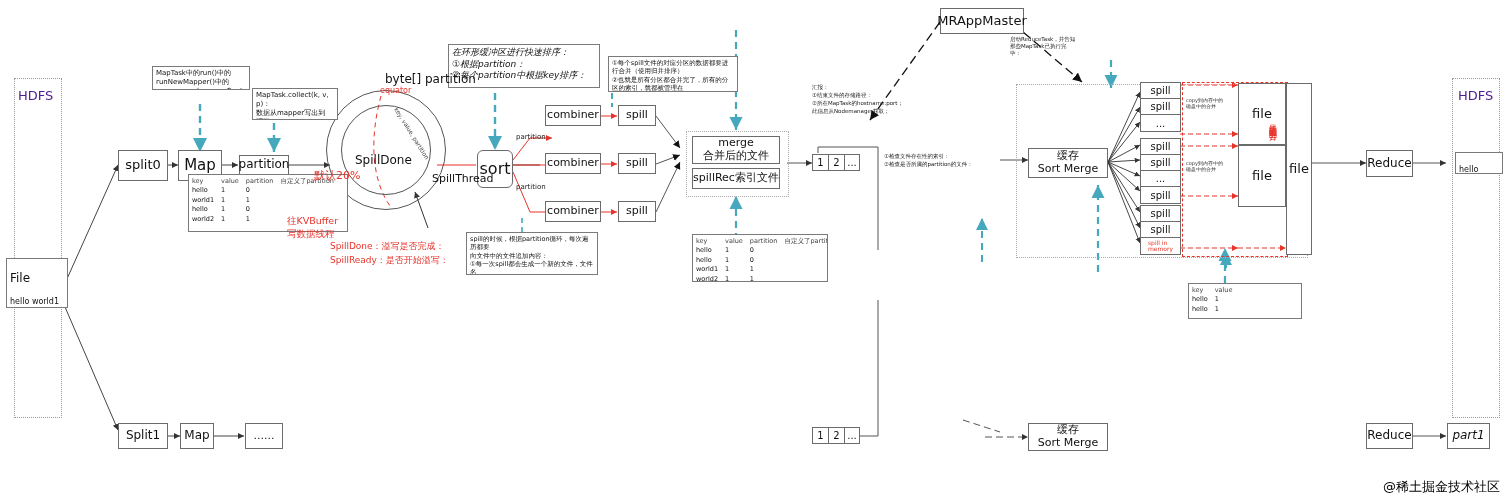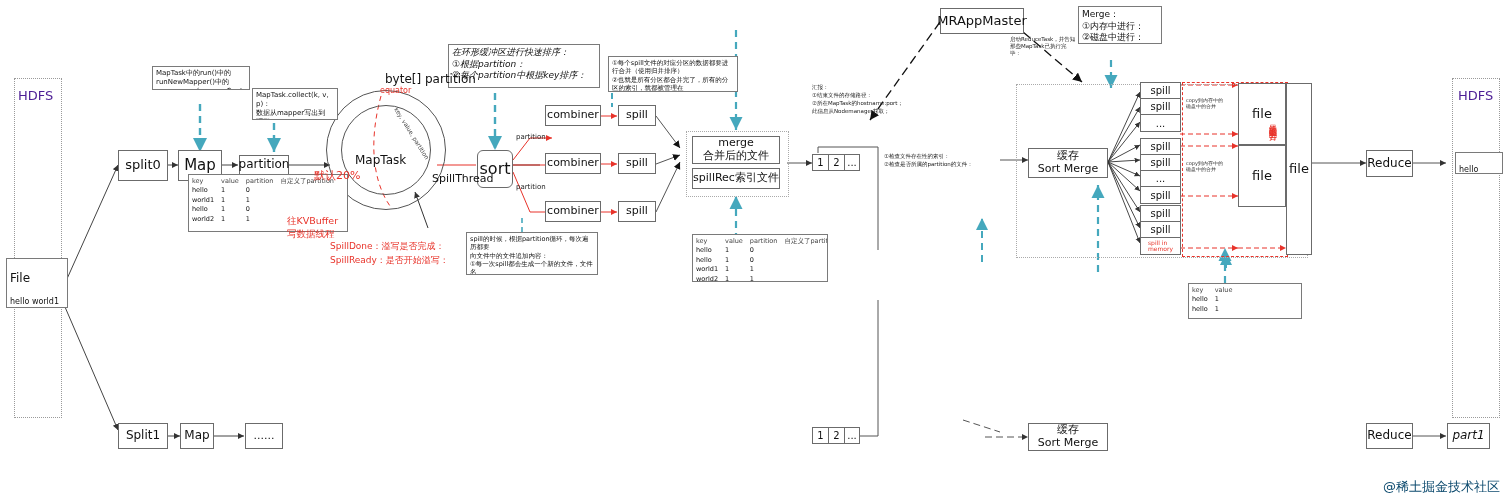--- a/index.html
+++ b/index.html
@@ -39,21 +39,21 @@
   .spillcol div{box-sizing:border-box;border-bottom:1px solid #6b6b6b;height:16px;
                 display:flex;align-items:center;justify-content:center;font-size:10px;}
   .spillcol div:last-child{border-bottom:none;}
 
   .partbox{position:absolute;display:flex;z-index:4;}
   .partbox span{box-sizing:border-box;border:1px solid #6b6b6b;border-right:none;width:16px;height:17px;
                 display:flex;align-items:center;justify-content:center;font-size:10px;background:#fff;}
   .partbox span:last-child{border-right:1px solid #6b6b6b;}
 
   .vert{writing-mode:vertical-rl;text-orientation:upright;letter-spacing:1px;}
-  .wm{position:absolute;right:12px;bottom:8px;color:#0c4a6e;font-size:13px;z-index:9;}
+  .wm{position:absolute;right:12px;bottom:8px;color:#000000;font-size:13px;z-index:9;}
   .dotgroup{position:absolute;border:1px dotted #aaa;z-index:2;}
   .reddash{position:absolute;border:1px dashed #e8332a;z-index:2;}
 </style>
 </head>
 <body>
 
 <div id="stage">
 
   <svg id="wires" viewBox="0 0 1512 504">
     <defs>
@@ -202,21 +202,21 @@
         <td>1</td>
         <td>1</td>
             <td></td>
       </tr>
     </tbody>
       </table>
   </div>
 
   <div class="ring" style="left:326px;top:90px;width:118px;height:118px;"></div>
   <div class="ring" style="left:341px;top:105px;width:88px;height:88px;"></div>
-  <div class="ringlbl" style="left:355px;top:153px;font-size:12px;">MapTask</div>
+  <div class="ringlbl" style="left:355px;top:153px;font-size:12px;">SpillDone</div>
   <div class="ringlbl" style="left:385px;top:72px;font-size:12px;">byte[] partition</div>
   <div class="ringlbl red" style="left:368px;top:86px;font-size:8px;padding-left:12px;">equator</div>
   <div class="ringlbl" style="left:399px;top:106px;font-size:6px;transform:rotate(58deg);transform-origin:left top;color:#444;">key, value, partition</div>
   <div class="ringlbl red" style="left:314px;top:168px;font-size:11px;">默认20%</div>
   <div class="ringlbl" style="left:432px;top:172px;font-size:11px;">SpillThread</div>
 
   <div class="node" style="left:477px;top:150px;width:36px;height:38px;font-size:16px;border-radius:6px;">sort</div>
   <div class="freetext" style="left:516px;top:133px;font-size:7px;color:#222;">partition</div>
   <div class="freetext" style="left:516px;top:183px;font-size:7px;color:#222;">partition</div>
 
@@ -372,23 +372,20 @@
 为：spill + spillnum + ".out"：
 ②相同的partition溢写会处于同一spill文件中：</div>
   <div class="freetext red" style="left:330px;top:240px;font-size:9px;line-height:1.5;">SpillDone：溢写是否完成：
 SpillReady：是否开始溢写：</div>
   <div class="freetext red" style="left:287px;top:215px;font-size:9.5px;line-height:1.35;">往KVBuffer
 写数据线程</div>
 
   <div class="freetext" style="left:1010px;top:36px;font-size:5.5px;line-height:1.3;color:#222;">启动ReduceTask，并告知
 那些MapTask已执行完
 毕：</div>
-  <div class="note t9" style="left:1078px;top:6px;width:84px;height:38px;">Merge：
-①内存中进行：
-②磁盘中进行：</div>
   <div class="freetext" style="left:884px;top:152px;font-size:5.5px;line-height:1.5;color:#222;">①检查文件存在性的索引：
 ②检查是否所属的partition的文件：</div>
   <div class="freetext" style="left:812px;top:84px;font-size:5.5px;line-height:1.45;color:#222;">汇报：
 ①结束文件的存储路径：
 ②所在MapTask的hostname:port；
 此信息从Nodemanager获取；</div>
 
   <div class="wm">@稀土掘金技术社区</div>
 </div>
 

